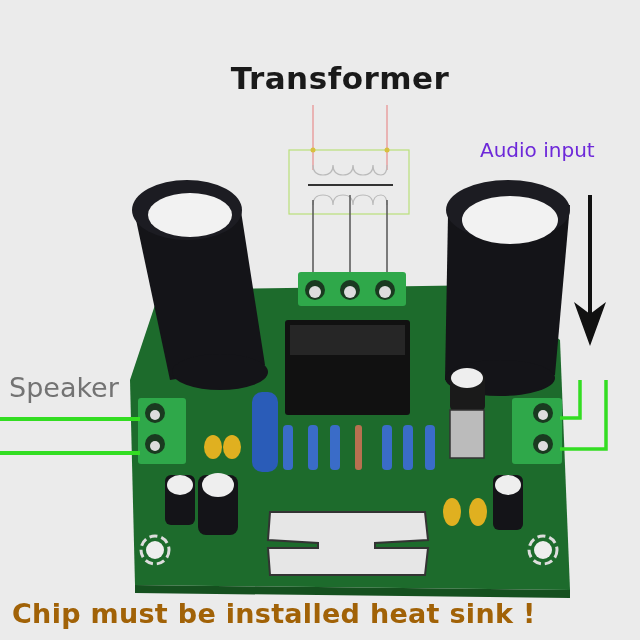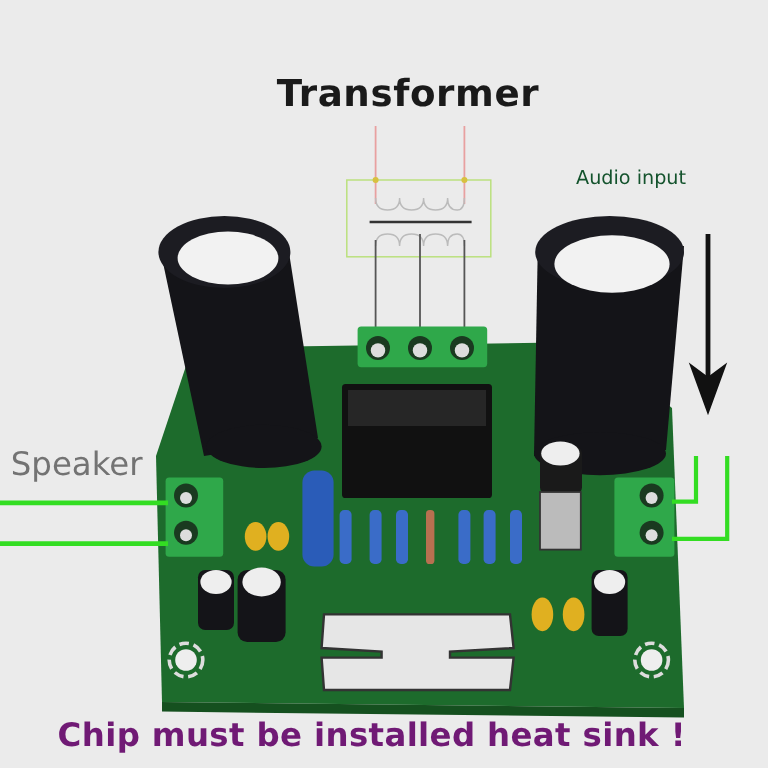--- a/index.html
+++ b/index.html
@@ -1,21 +1,21 @@
 <!DOCTYPE html>
 <html><head>
 <meta charset="utf-8">
 <style>
   html, body { margin:0; padding:0; }
   body { width:640px; height:640px; background:#ebebeb; position:relative; overflow:hidden; font-family:"DejaVu Sans", sans-serif; }
   .abs { position:absolute; }
   .title { left:0; width:680px; top:60px; text-align:center; font-size:31px; font-weight:bold; color:#1a1a1a; letter-spacing:0.5px; }
-  .audio-label { left:480px; top:138px; font-size:16px; color:#14532d;text-align:center; }
+  .audio-label { left:480px; top:138px; font-size:20px; color:#6d28d9;text-align:center; }
   .speaker-label { left:9px; top:372px; font-size:27px; color:#737373; }
-  .warning { left:12px; top:598px; font-size:27px; color:#701a75; font-weight:bold; letter-spacing:0.3px;margin-left:36px; }
+  .warning { left:12px; top:598px; font-size:27px; color:#a16207; font-weight:bold; letter-spacing:0.3px; }
   svg.scene { position:absolute; left:0; top:0; }
 </style>
 </head>
 <body>
 
 <div class="abs title">Transformer</div>
 <div class="abs audio-label">Audio input</div>
 <div class="abs speaker-label">Speaker</div>
 <div class="abs warning">Chip must be installed heat sink !</div>
 

